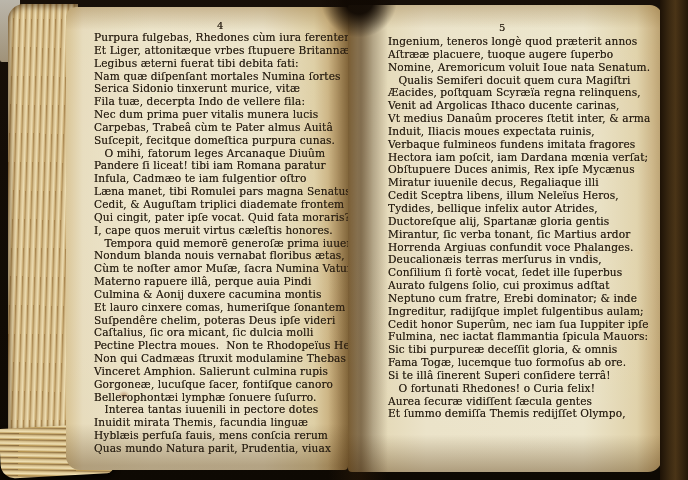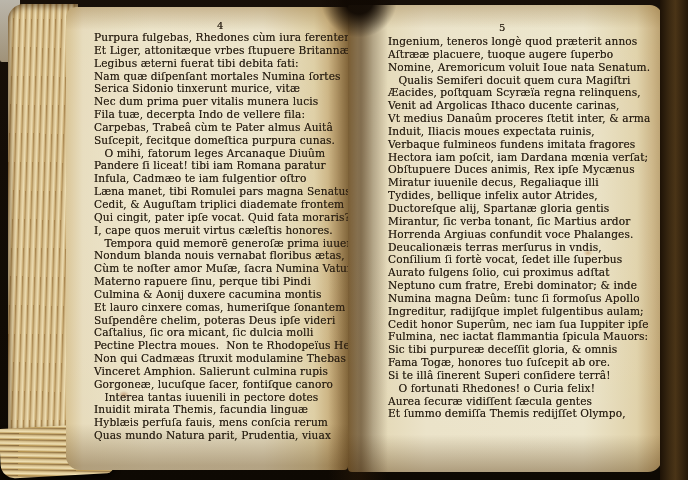--- a/index.html
+++ b/index.html
@@ -82,43 +82,44 @@
   <div class="stack-bottom-left"></div>
 
   <div class="page page-left">
     <div class="page-number">4</div>
     <div class="text-block">
         <div class="verse-line">Purpura fulgebas, Rhedones cùm iura ferentem</div>
         <div class="verse-line">Et Liger, attonitæque vrbes ſtupuere Britannæ</div>
         <div class="verse-line">Legibus æterni fuerat tibi debita fati:</div>
         <div class="verse-line">Nam quæ diſpenſant mortales Numina ſortes</div>
         <div class="verse-line">Serica Sidonio tinxerunt murice, vitæ</div>
+        <div class="verse-line">Fila tuæ, decerpta Indo de vellere fila:</div>
         <div class="verse-line">Nec dum prima puer vitalis munera lucis</div>
-        <div class="verse-line">Fila tuæ, decerpta Indo de vellere fila:</div>
         <div class="verse-line">Carpebas, Trabeâ cùm te Pater almus Auitâ</div>
         <div class="verse-line">Suſcepit, fecitque domeſtica purpura cunas.</div>
         <div class="verse-line">   O mihi, fatorum leges Arcanaque Diuûm</div>
         <div class="verse-line">Pandere ſi liceat! tibi iam Romana paratur</div>
         <div class="verse-line">Infula, Cadmæo te iam fulgentior oſtro</div>
         <div class="verse-line">Læna manet, tibi Romulei pars magna Senatus</div>
         <div class="verse-line">Cedit, &amp; Auguſtam triplici diademate frontem</div>
         <div class="verse-line">Qui cingit, pater ipſe vocat. Quid fata moraris?</div>
         <div class="verse-line">I, cape quos meruit virtus cæleſtis honores.</div>
         <div class="verse-line">   Tempora quid memorē generoſæ prima iuuentæ?</div>
         <div class="verse-line">Nondum blanda nouis vernabat floribus ætas,</div>
         <div class="verse-line">Cùm te noſter amor Muſæ, ſacra Numina Vatum</div>
-        <div class="verse-line">Materno rapuere ſinu, perque tibi Pindi</div>
+        <div class="verse-line">Materno rapuere illâ, perque auia Pindi</div>
         <div class="verse-line">Culmina &amp; Aonij duxere cacumina montis</div>
         <div class="verse-line">Et lauro cinxere comas, humeriſque ſonantem</div>
         <div class="verse-line">Suſpendêre chelim, poteras Deus ipſe videri</div>
         <div class="verse-line">Caſtalius, ſic ora micant, ſic dulcia molli</div>
         <div class="verse-line">Pectine Plectra moues.  Non te Rhodopeïus Heros</div>
         <div class="verse-line">Non qui Cadmæas ſtruxit modulamine Thebas</div>
         <div class="verse-line">Vinceret Amphion. Salierunt culmina rupis</div>
         <div class="verse-line">Gorgoneæ, lucuſque ſacer, fontiſque canoro</div>
+        <div class="verse-line">Bellerophontæi lymphæ ſonuere ſuſurro.</div>
         <div class="verse-line">   Interea tantas iuuenili in pectore dotes</div>
         <div class="verse-line">Inuidit mirata Themis, facundia linguæ</div>
         <div class="verse-line">Hyblæis perfuſa fauis, mens conſcia rerum</div>
         <div class="verse-line">Quas mundo Natura parit, Prudentia, viuax</div>
       </div>
   </div>
 
   <div class="page page-right">
     <div class="page-number">5</div>
     <div class="text-block">
@@ -127,34 +128,34 @@
         <div class="verse-line">Nomine, Aremoricum voluit Ioue nata Senatum.</div>
         <div class="verse-line">   Qualis Semiferi docuit quem cura Magiſtri</div>
         <div class="verse-line">Æacides, poſtquam Scyræïa regna relinquens,</div>
         <div class="verse-line">Venit ad Argolicas Ithaco ducente carinas,</div>
         <div class="verse-line">Vt medius Danaûm proceres ſtetit inter, &amp; arma</div>
         <div class="verse-line">Induit, Iliacis moues expectata ruinis,</div>
         <div class="verse-line">Verbaque fulmineos fundens imitata fragores</div>
         <div class="verse-line">Hectora iam poſcit, iam Dardana mœnia verſat;</div>
         <div class="verse-line">Obſtupuere Duces animis, Rex ipſe Mycænus</div>
         <div class="verse-line">Miratur iuuenile decus, Regaliaque illi</div>
+        <div class="verse-line">Cedit Sceptra libens, illum Neleïus Heros,</div>
         <div class="verse-line">Tydides, bellique infelix autor Atrides,</div>
         <div class="verse-line">Ductoreſque alij, Spartanæ gloria gentis</div>
         <div class="verse-line">Mirantur, ſic verba tonant, ſic Martius ardor</div>
         <div class="verse-line">Horrenda Argiuas confundit voce Phalanges.</div>
         <div class="verse-line">Deucalionæis terras merſurus in vndis,</div>
         <div class="verse-line">Conſilium ſi fortè vocat, ſedet ille ſuperbus</div>
         <div class="verse-line">Aurato fulgens ſolio, cui proximus adſtat</div>
         <div class="verse-line">Neptuno cum fratre, Erebi dominator; &amp; inde</div>
-        <div class="verse-line">Numina magna Deûm: tunc ſi formoſus Apollo</div>
         <div class="verse-line">Ingreditur, radijſque implet fulgentibus aulam;</div>
         <div class="verse-line">Cedit honor Superûm, nec iam ſua Iuppiter ipſe</div>
         <div class="verse-line">Fulmina, nec iactat flammantia ſpicula Mauors:</div>
         <div class="verse-line">Sic tibi purpureæ deceſſit gloria, &amp; omnis</div>
-        <div class="verse-line">Fama Togæ, honores tuo ſuſcepit ab ore.</div>
+        <div class="verse-line">Fama Togæ, lucemque tuo formoſus ab ore.</div>
         <div class="verse-line">Si te illâ ſinerent Superi conſidere terrâ!</div>
         <div class="verse-line">   O fortunati Rhedones! o Curia felix!</div>
         <div class="verse-line">Aurea ſecuræ vidiſſent ſæcula gentes</div>
         <div class="verse-line">Et ſummo demiſſa Themis redijſſet Olympo,</div>
       </div>
   </div>
 
   <div class="gutter-mid"></div>
   <div class="gutter-top"></div>
   <div class="cover-right"></div>

